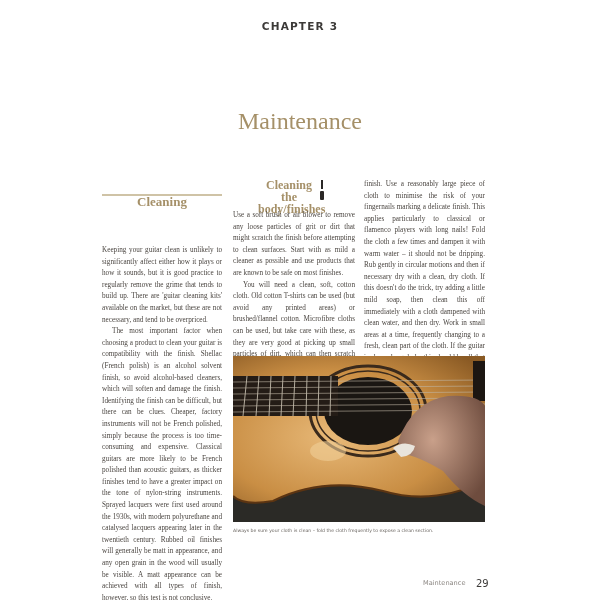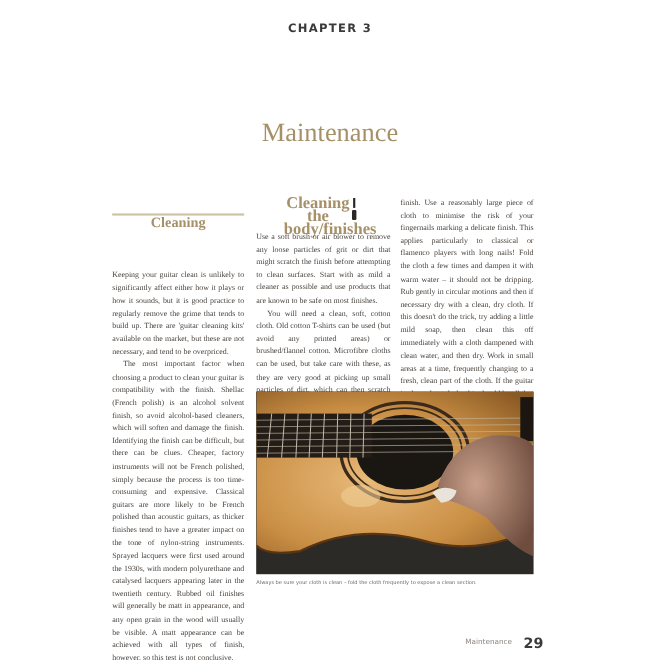--- a/index.html
+++ b/index.html
@@ -30,21 +30,21 @@
     font-size: 13px; font-weight: bold; color: #a59068; margin-top: 16px;
   }
   .rule {
     position: absolute; top: 194px; left: 102px; width: 120px; height: 2px;
     background: #cfc3a6;
   }
   .h-body {
     position: absolute; top: 179px; left: 258px; width: 62px;
     text-align: center;
     font-family: "Liberation Serif", serif;
-    font-size: 15px; font-weight: bold; line-height: 12px; color: #a59068;
+    font-size: 12px; font-weight: bold; line-height: 12px; color: #a59068;
   }
   .marker {
     position: absolute; top: 180px; left: 320px; width: 4px; height: 20px;
   }
   .marker .a { position:absolute; top:0; left:1px; width:2px; height:9px; background:#2a2826; }
   .marker .b { position:absolute; top:11px; left:0; width:4px; height:9px; background:#2a2826; border-radius:1px; }
   .col {
     position: absolute;
     font-family: "Liberation Serif", serif;
     font-size: 7.2px; line-height: 11.6px; color: #4a4540;
@@ -66,21 +66,21 @@
     white-space: nowrap;
   }
   .footer-section {
     position: absolute; top: 579px; left: 423px;
     font-family: "DejaVu Sans", sans-serif;
     font-size: 6.6px; color: #8a8580;
   }
   .footer-page {
     position: absolute; top: 578px; left: 476px;
     font-family: "DejaVu Sans", sans-serif;
-    font-size: 13px; font-weight: bold; color: #3c3a38;
+    font-size: 10px; font-weight: normal; color: #3c3a38;
   }
 </style>
 </head>
 <body>
 
 <div class="chapter">CHAPTER 3</div>
 <div class="title">Maintenance</div>
 
 <div class="h-cleaning">Cleaning</div>
 <div class="rule"></div>

